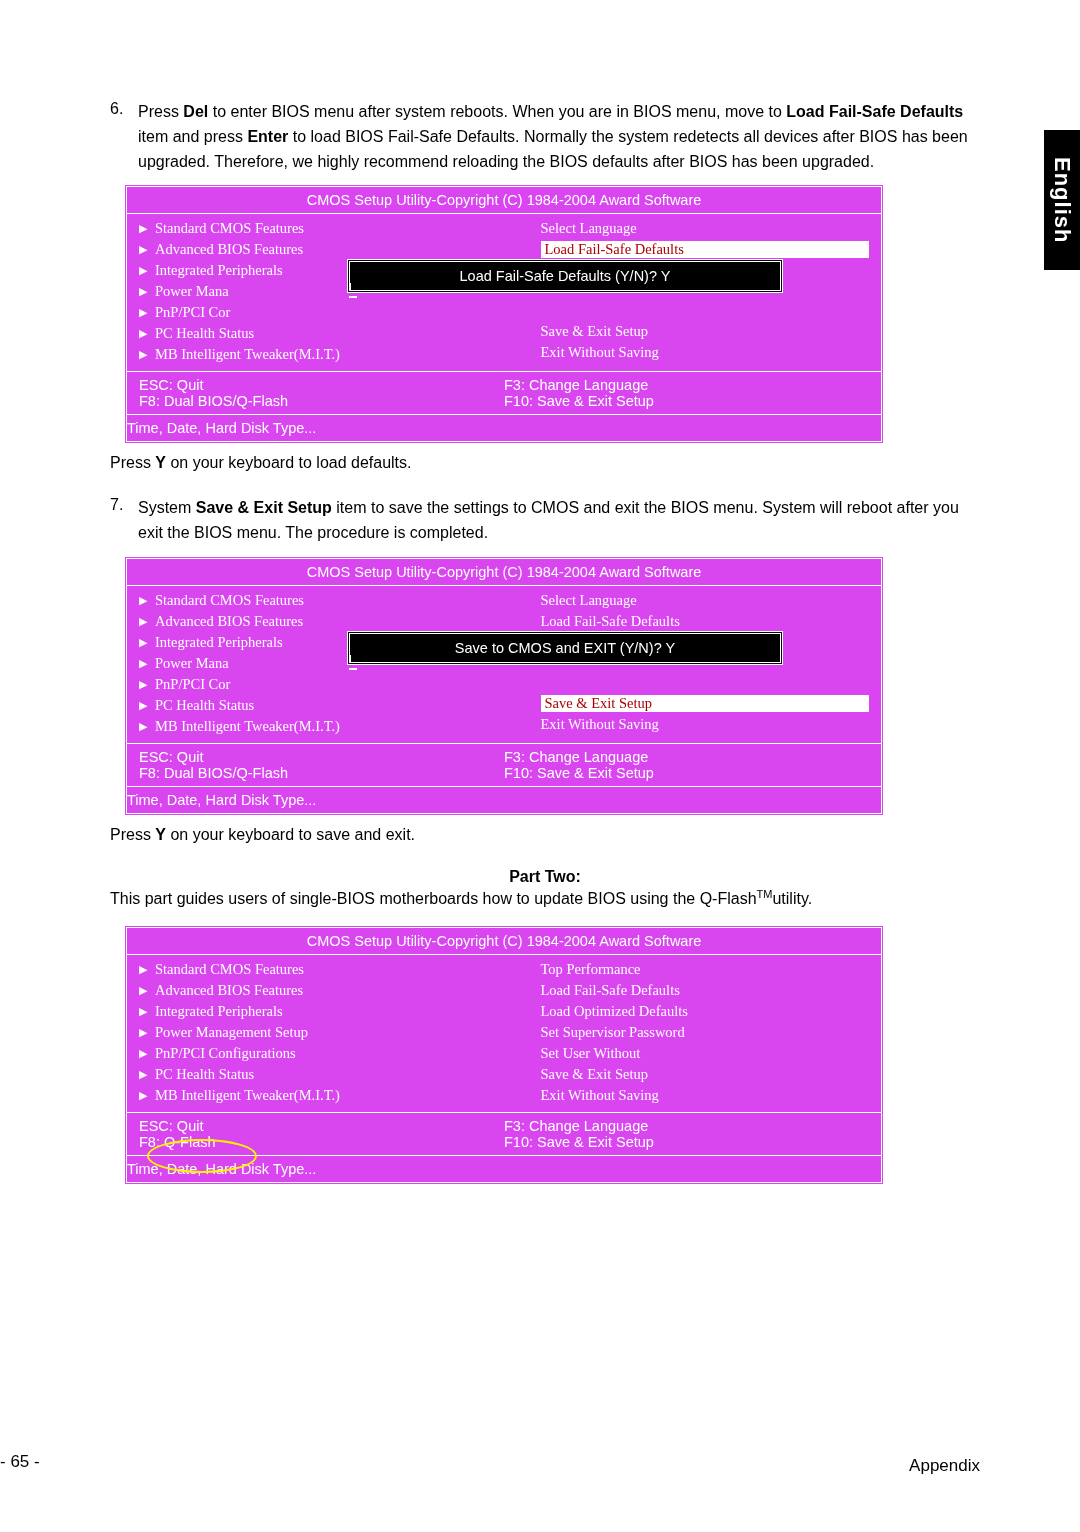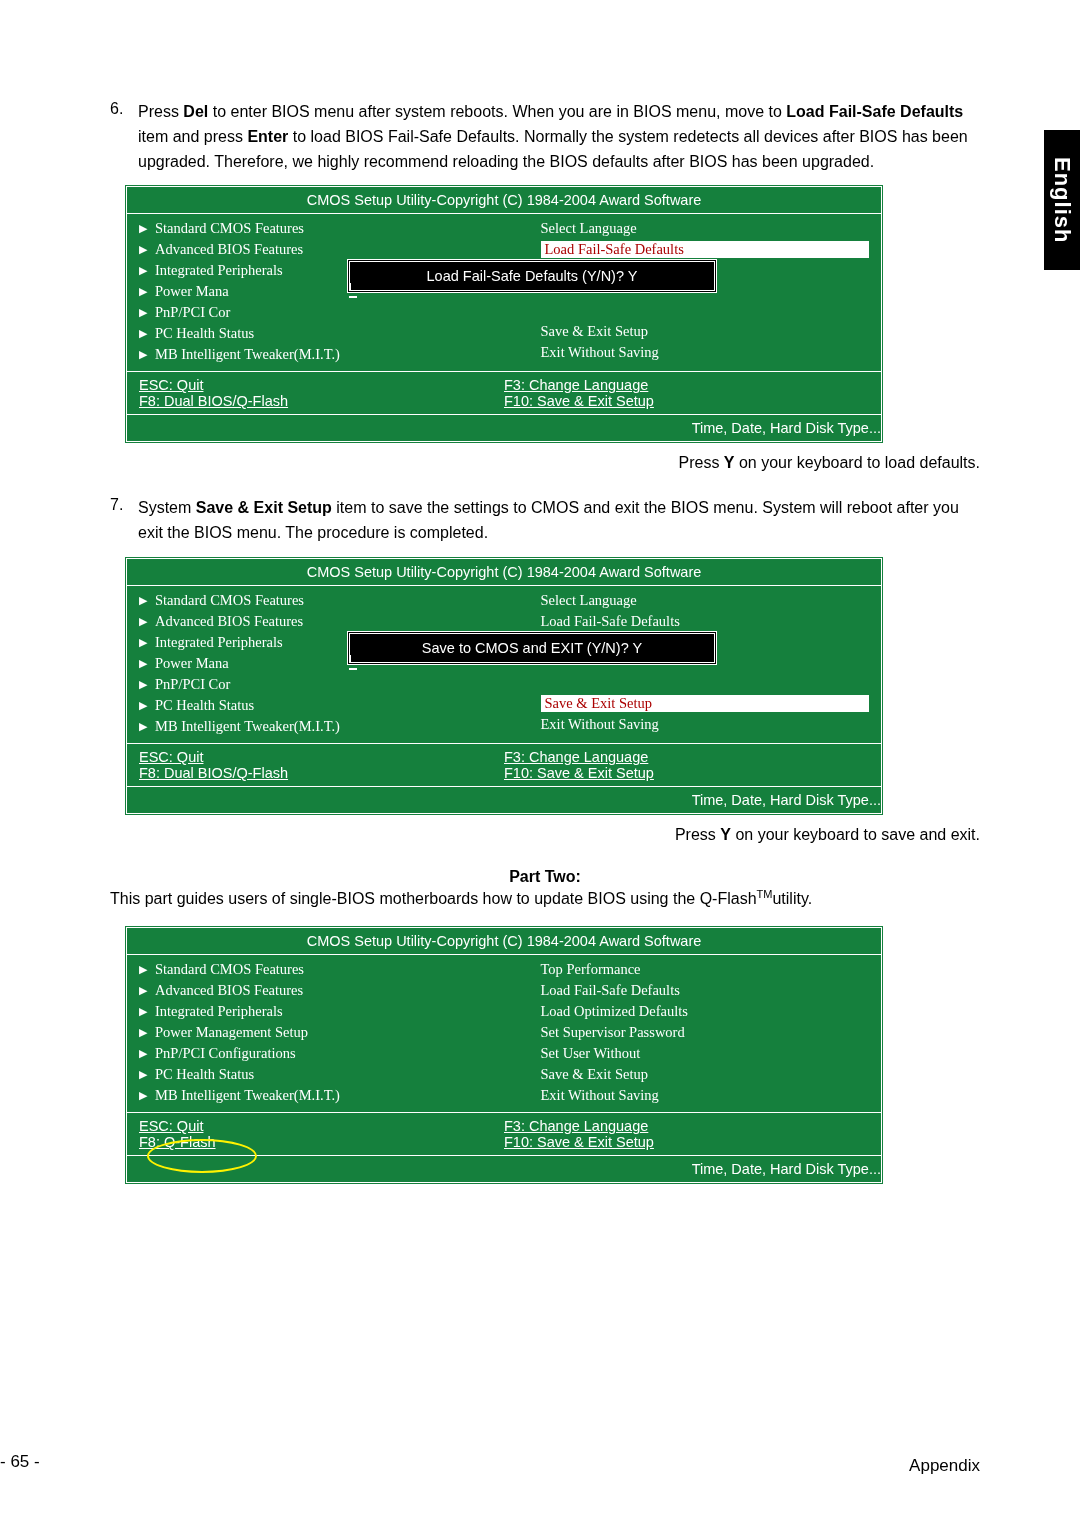--- a/index.html
+++ b/index.html
@@ -4,38 +4,38 @@
 <style>
   * { margin:0; padding:0; box-sizing:border-box; }
   body { width:1080px; height:1532px; background:#fff; font-family:Arial,Helvetica,sans-serif; font-size:16px; color:#000; position:relative; }
   .side-tab { position:absolute; top:130px; right:0; width:36px; height:140px; background:#000; color:#fff; display:flex; align-items:center; justify-content:center; }
   .side-tab span { writing-mode:vertical-rl; font-weight:bold; font-size:22px; letter-spacing:1px; }
   .page { padding:100px 100px 0 110px; }
   ol.steps { list-style:none; }
   ol.steps > li { display:flex; margin-bottom:10px; }
   ol.steps > li > .num { width:28px; flex:0 0 28px; }
   ol.steps > li > .txt { flex:1; line-height:1.55; }
-  .bios { width:760px; margin:10px 0 10px 14px; border:3px double #fff; background:#15803d; color:#fff; font-size:14.5px; position:relative; }
+  .bios { width:760px; margin:10px 0 10px 14px; border:3px double #fff; background:#d946ef; color:#fff; font-size:14.5px; position:relative; }
   .bios .title { text-align:center; padding:5px 0; }
   .bios .body { padding:4px 12px 6px 12px; border-top:1px solid #fff; }
   .cols { display:flex; }
   .colL { width:55%; }
   .colR { width:45%; }
   .row { display:flex; align-items:center; padding:2px 0; }
   .tri { width:16px; flex:0 0 16px; font-size:11px; }
   .lab { flex:1;font-family:Liberation Serif, serif; }
   .hl { background:#fff; color:#a00; padding:0 4px; }
-  .footer1 { border-top:1px solid #fff; padding:5px 12px; display:flex;text-decoration:underline; }
+  .footer1 { border-top:1px solid #fff; padding:5px 12px; display:flex; }
   .footer1 > div { flex:1; }
-  .footer2 { border-top:1px solid #fff; text-align:right; padding:5px 0; }
-  .dialog { position:absolute; background:#000; border:3px double #fff; z-index:5; left:220px; top:72px; width:370px; text-align:center; padding:6px 4px; }
+  .footer2 { border-top:1px solid #fff; text-align:left; padding:5px 0; }
+  .dialog { position:absolute; background:#000; border:3px double #fff; z-index:5; left:220px; top:72px; width:436px; text-align:center; padding:6px 4px; }
   .dialog::before, .dialog::after { content:""; position:absolute; background:#fff; width:8px; height:2px; }
   .dialog::before { left:-1px; bottom:-8px; }
   .dialog::after { left:-1px; bottom:-1px; width:2px; height:8px; }
-  .sub { text-align:right; margin:8px 0 24px 0; }
+  .sub { text-align:left; margin:8px 0 24px 0; }
   .pt { font-weight:bold; margin-top:8px;text-align:center; }
   .sub2 { font-weight:bold; font-size:17.5px; margin-top:6px; line-height:1.4; }
   .sup { font-size:11px; vertical-align:super; }
   .ring { position:absolute; border:2px solid #fff200; border-radius:50%; z-index:6; }
   .pgfoot { position:absolute; bottom:60px; left:0; width:100%; text-align:left; font-size:17px; }
   .apx { position:absolute; bottom:56px; right:100px; font-size:17px; }
 </style>
 </head>
 <body>
 

